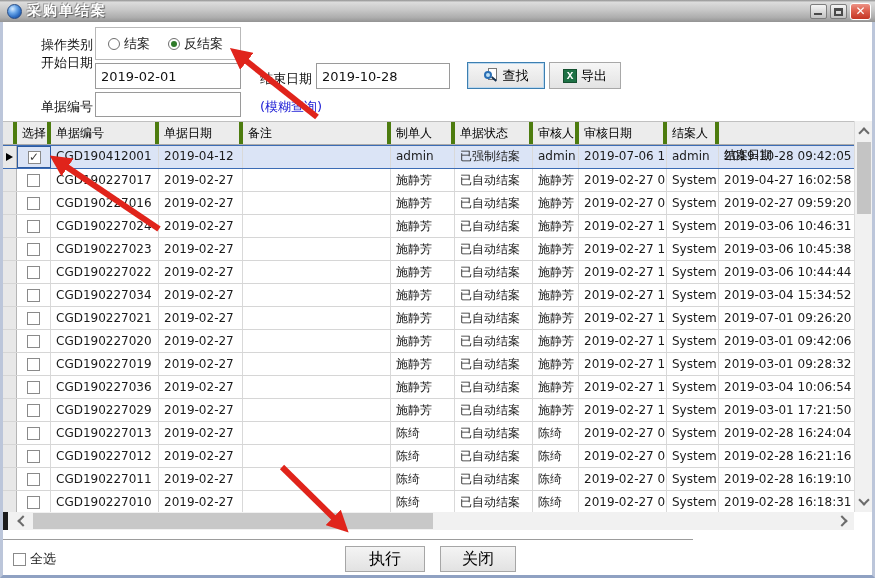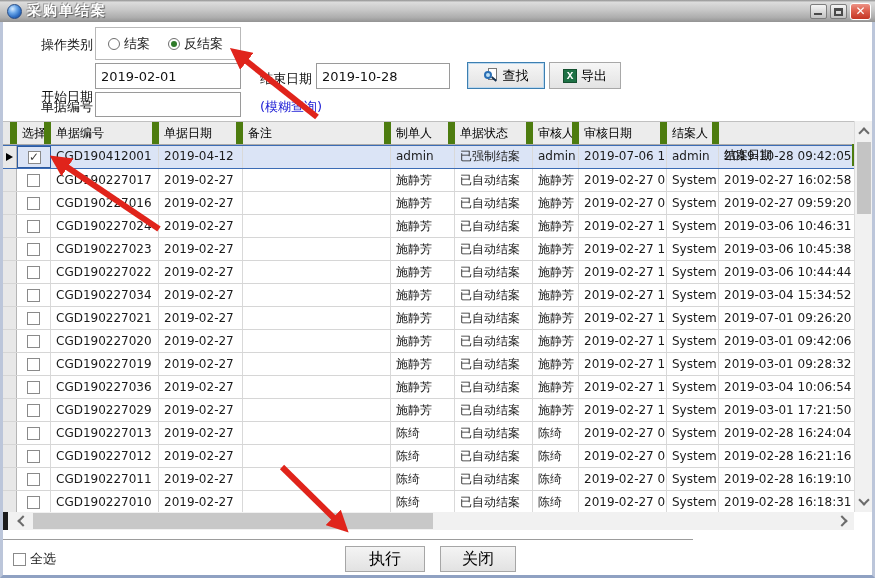--- a/index.html
+++ b/index.html
@@ -51,21 +51,21 @@
   .icon-excel { width:14px; height:14px; background:#1e7145; border:1px solid #14502f; color:#fff; font-weight:bold;
     font-size:11px; line-height:12px; text-align:center; }
 
   
   .grid { position:absolute; left:0; top:99px; width:869px; height:409px; }
   .grid-inner { position:absolute; left:0; top:0; right:18px; height:391px; overflow:hidden; border-top:1px solid #c0c0c0; }
   .grow { display:flex; height:23px; border-bottom:1px solid #d6d6d6; background:#fff; }
   .grow.header { background:#ececec; border-bottom:1px solid #ababab; }
   .gcell { flex:0 0 auto; height:100%; line-height:22px; padding:0 5px; overflow:hidden; white-space:nowrap;
     border-right:1px solid #d9d9d9; font-size:12px; }
-  .grow.header .gcell { border-right:7px solid #4d7c0f; color:#000; }
+  .grow.header .gcell { border-right:4px solid #4d7c0f; color:#000; }
   .gcell.marker { padding:0; background:#e8e8e8; border-right:1px solid #b5b5b5; position:relative; }
   .grow.selected { background:#dbe4f6; border-top:1px solid #3c6cb5; border-bottom:1px solid #3c6cb5; height:24px; }
   .grow.selected .gcell { line-height:21px; }
   .marker-tri { position:absolute; left:3px; top:7px; width:0; height:0;
     border-left:7px solid #000; border-top:4px solid transparent; border-bottom:4px solid transparent; }
   .cbcell { display:flex; align-items:center; justify-content:center; }
   .grow.selected .cbcell { border:1px solid #2c5aa0; background:#dbe4f6; }
   .cbox { width:13px; height:13px; border:1px solid #8a8a8a; background:#fff; position:relative; cursor:pointer;
     font-size:12px; line-height:11px; text-align:center; color:#3d3d3d; font-weight:bold; }
 
@@ -121,21 +121,21 @@
         <span class="radio">
           <span class="dotbox"></span>
           <span>结案</span>
         </span>
         <span class="radio checked">
           <span class="dotbox"></span>
           <span>反结案</span>
         </span>
       </div>
 
-      <span class="flabel" style="left:38px; top:66px;">开始日期</span>
+      <span class="flabel" style="left:38px; top:32px;">开始日期</span>
       <input class="tinput" style="left: 92px; top: 41px; width: 146px;" value="2019-02-01">
       <span class="flabel" style="left:257px; top:48px;">结束日期</span>
       <input class="tinput" style="left: 313px; top: 41px; width: 134px;" value="2019-10-28">
 
       <button class="toolbtn primary" style="left:464px; top:40px; width:78px;">
         <span class="icon-search-doc">
             <span class="doc"></span>
             <span class="lens"></span>
             <span class="handle"></span>
           </span>
@@ -190,21 +190,21 @@
                 <span class="cbox"></span>
               </div>
               <div class="gcell " style="width: 108px;">CGD190227017</div>
               <div class="gcell " style="width: 84px;">2019-02-27</div>
               <div class="gcell " style="width: 148px;"></div>
               <div class="gcell " style="width: 64px;">施静芳</div>
               <div class="gcell " style="width: 78px;">已自动结案</div>
               <div class="gcell " style="width: 46px;">施静芳</div>
               <div class="gcell " style="width: 88px;">2019-02-27 09:</div>
               <div class="gcell " style="width: 52px;">System</div>
-              <div class="gcell " style="width: 140px;">2019-02-27 16:02:58</div>
+              <div class="gcell " style="width: 140px;">2019-04-27 16:02:58</div>
             </div>
             <div class="grow">
               <div class="gcell marker" style="width: 14px;"></div>
               <div class="gcell cbcell" style="width: 34px;">
                 <span class="cbox"></span>
               </div>
               <div class="gcell " style="width: 108px;">CGD190227016</div>
               <div class="gcell " style="width: 84px;">2019-02-27</div>
               <div class="gcell " style="width: 148px;"></div>
               <div class="gcell " style="width: 64px;">施静芳</div>

